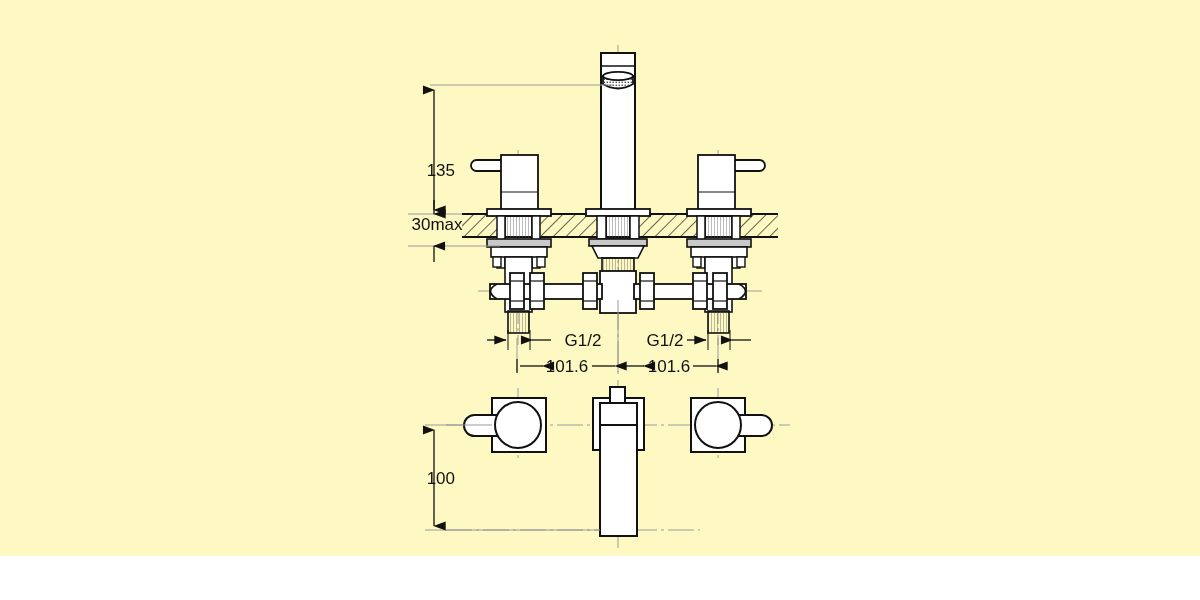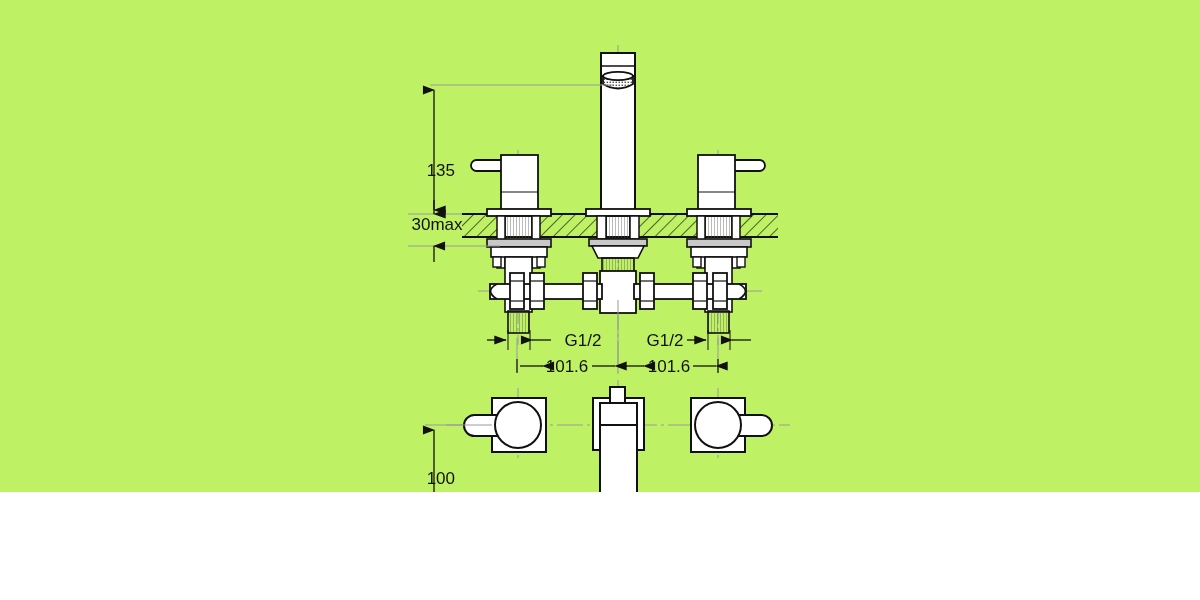--- a/index.html
+++ b/index.html
@@ -6,22 +6,22 @@
     margin: 0;
     padding: 0;
     background: #ffffff;
   }
   body {
     font-family: "Liberation Sans", sans-serif;
   }
   #drawing-root {
     position: relative;
     width: 1200px;
-    height: 492px;
-    background: #bef264;
+    height: 556px;
+    background: #fef9c3;
     overflow: hidden;
     text-align: right;
   }
   svg#tech-drawing {
     display: block;
     width: 1200px;
     height: 600px;
   }
   .dim-text {
     font-family: "Liberation Sans", sans-serif;

